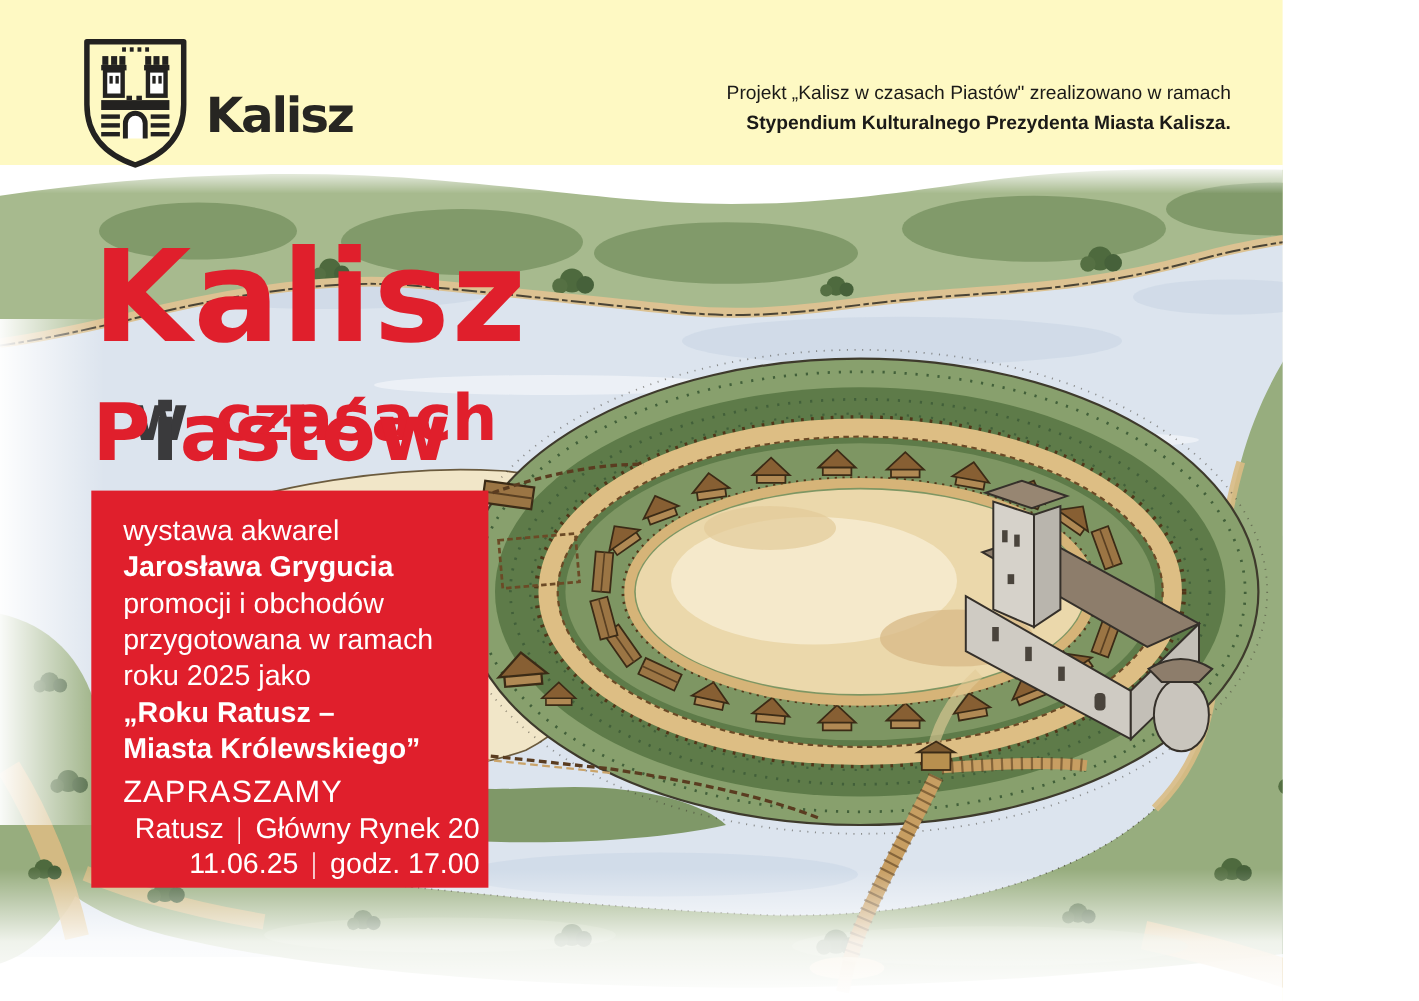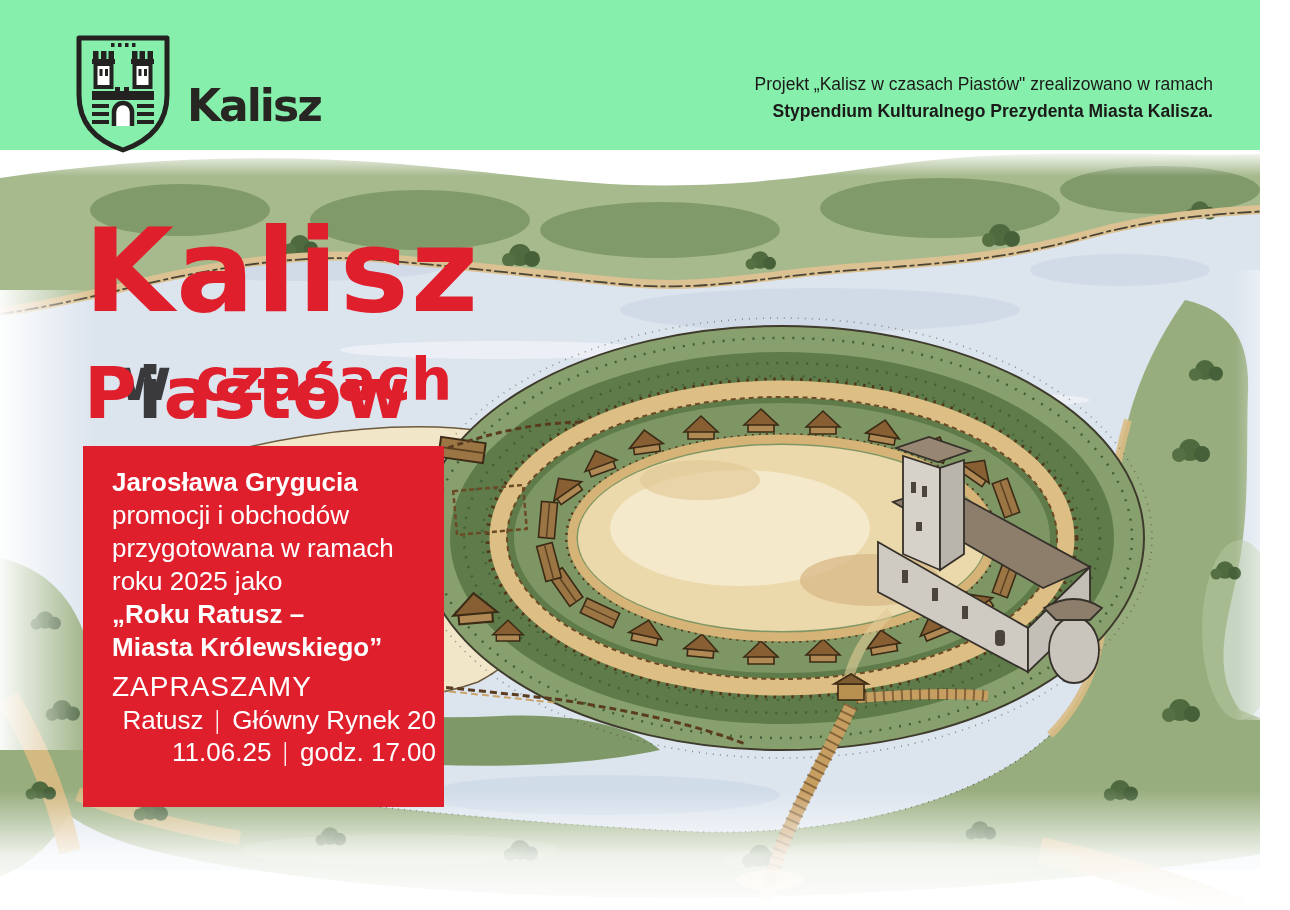--- a/index.html
+++ b/index.html
@@ -1,16 +1,16 @@
 <!DOCTYPE html>
 <html><head>
 <meta charset="utf-8">
 <style>
   html,body{margin:0;padding:0;background:#ffffff;}
-  .stage{position:relative;width:1260px;height:910px;background:#86efac;overflow:hidden;
+  .stage{position:relative;width:1166px;height:910px;background:#fef9c3;overflow:hidden;
          font-family:"Liberation Sans",sans-serif;}
   .illu{position:absolute;left:0;top:150px;display:block;}
 
   
   .crest{position:absolute;left:73px;top:33px;width:100px;height:122px;}
   .wordmark{position:absolute;left:187px;top:84px;font-family:"DejaVu Sans",sans-serif;
             font-weight:bold;font-size:44px;letter-spacing:-2px;color:#272622;line-height:1;}
   .credit{position:absolute;right:47px;top:71px;text-align:right;color:#1b1a18;
           font-size:17.5px;line-height:27px;}
   .credit .c2{font-weight:bold;}
@@ -291,20 +291,21 @@
   <div class="credit">
     <div class="c1">Projekt „Kalisz w czasach Piastów" zrealizowano w ramach</div>
     <div class="c2">Stypendium Kulturalnego Prezydenta Miasta Kalisza.</div>
   </div>
 
   <div class="t1">Kalisz</div>
   <div class="t2"><span class="dark">w</span><span class="rest">czasach</span></div>
   <div class="t3"><span>P</span><span class="dark">i</span><span>astów</span></div>
 
   <div class="redbox">
+    <div class="bx">wystawa akwarel</div>
     <div class="bx bold">Jarosława Grygucia</div>
     <div class="bx">promocji i obchodów</div>
     <div class="bx">przygotowana w ramach</div>
     <div class="bx">roku 2025 jako</div>
     <div class="bx bold">„Roku Ratusz –</div>
     <div class="bx bold">Miasta Królewskiego”</div>
     <div class="invite">ZAPRASZAMY</div>
     <div class="vline"><span>Ratusz</span><span class="sep">|</span><span>Główny Rynek 20</span></div>
     <div class="vline"><span>11.06.25</span><span class="sep">|</span><span>godz. 17.00</span></div>
   </div>

